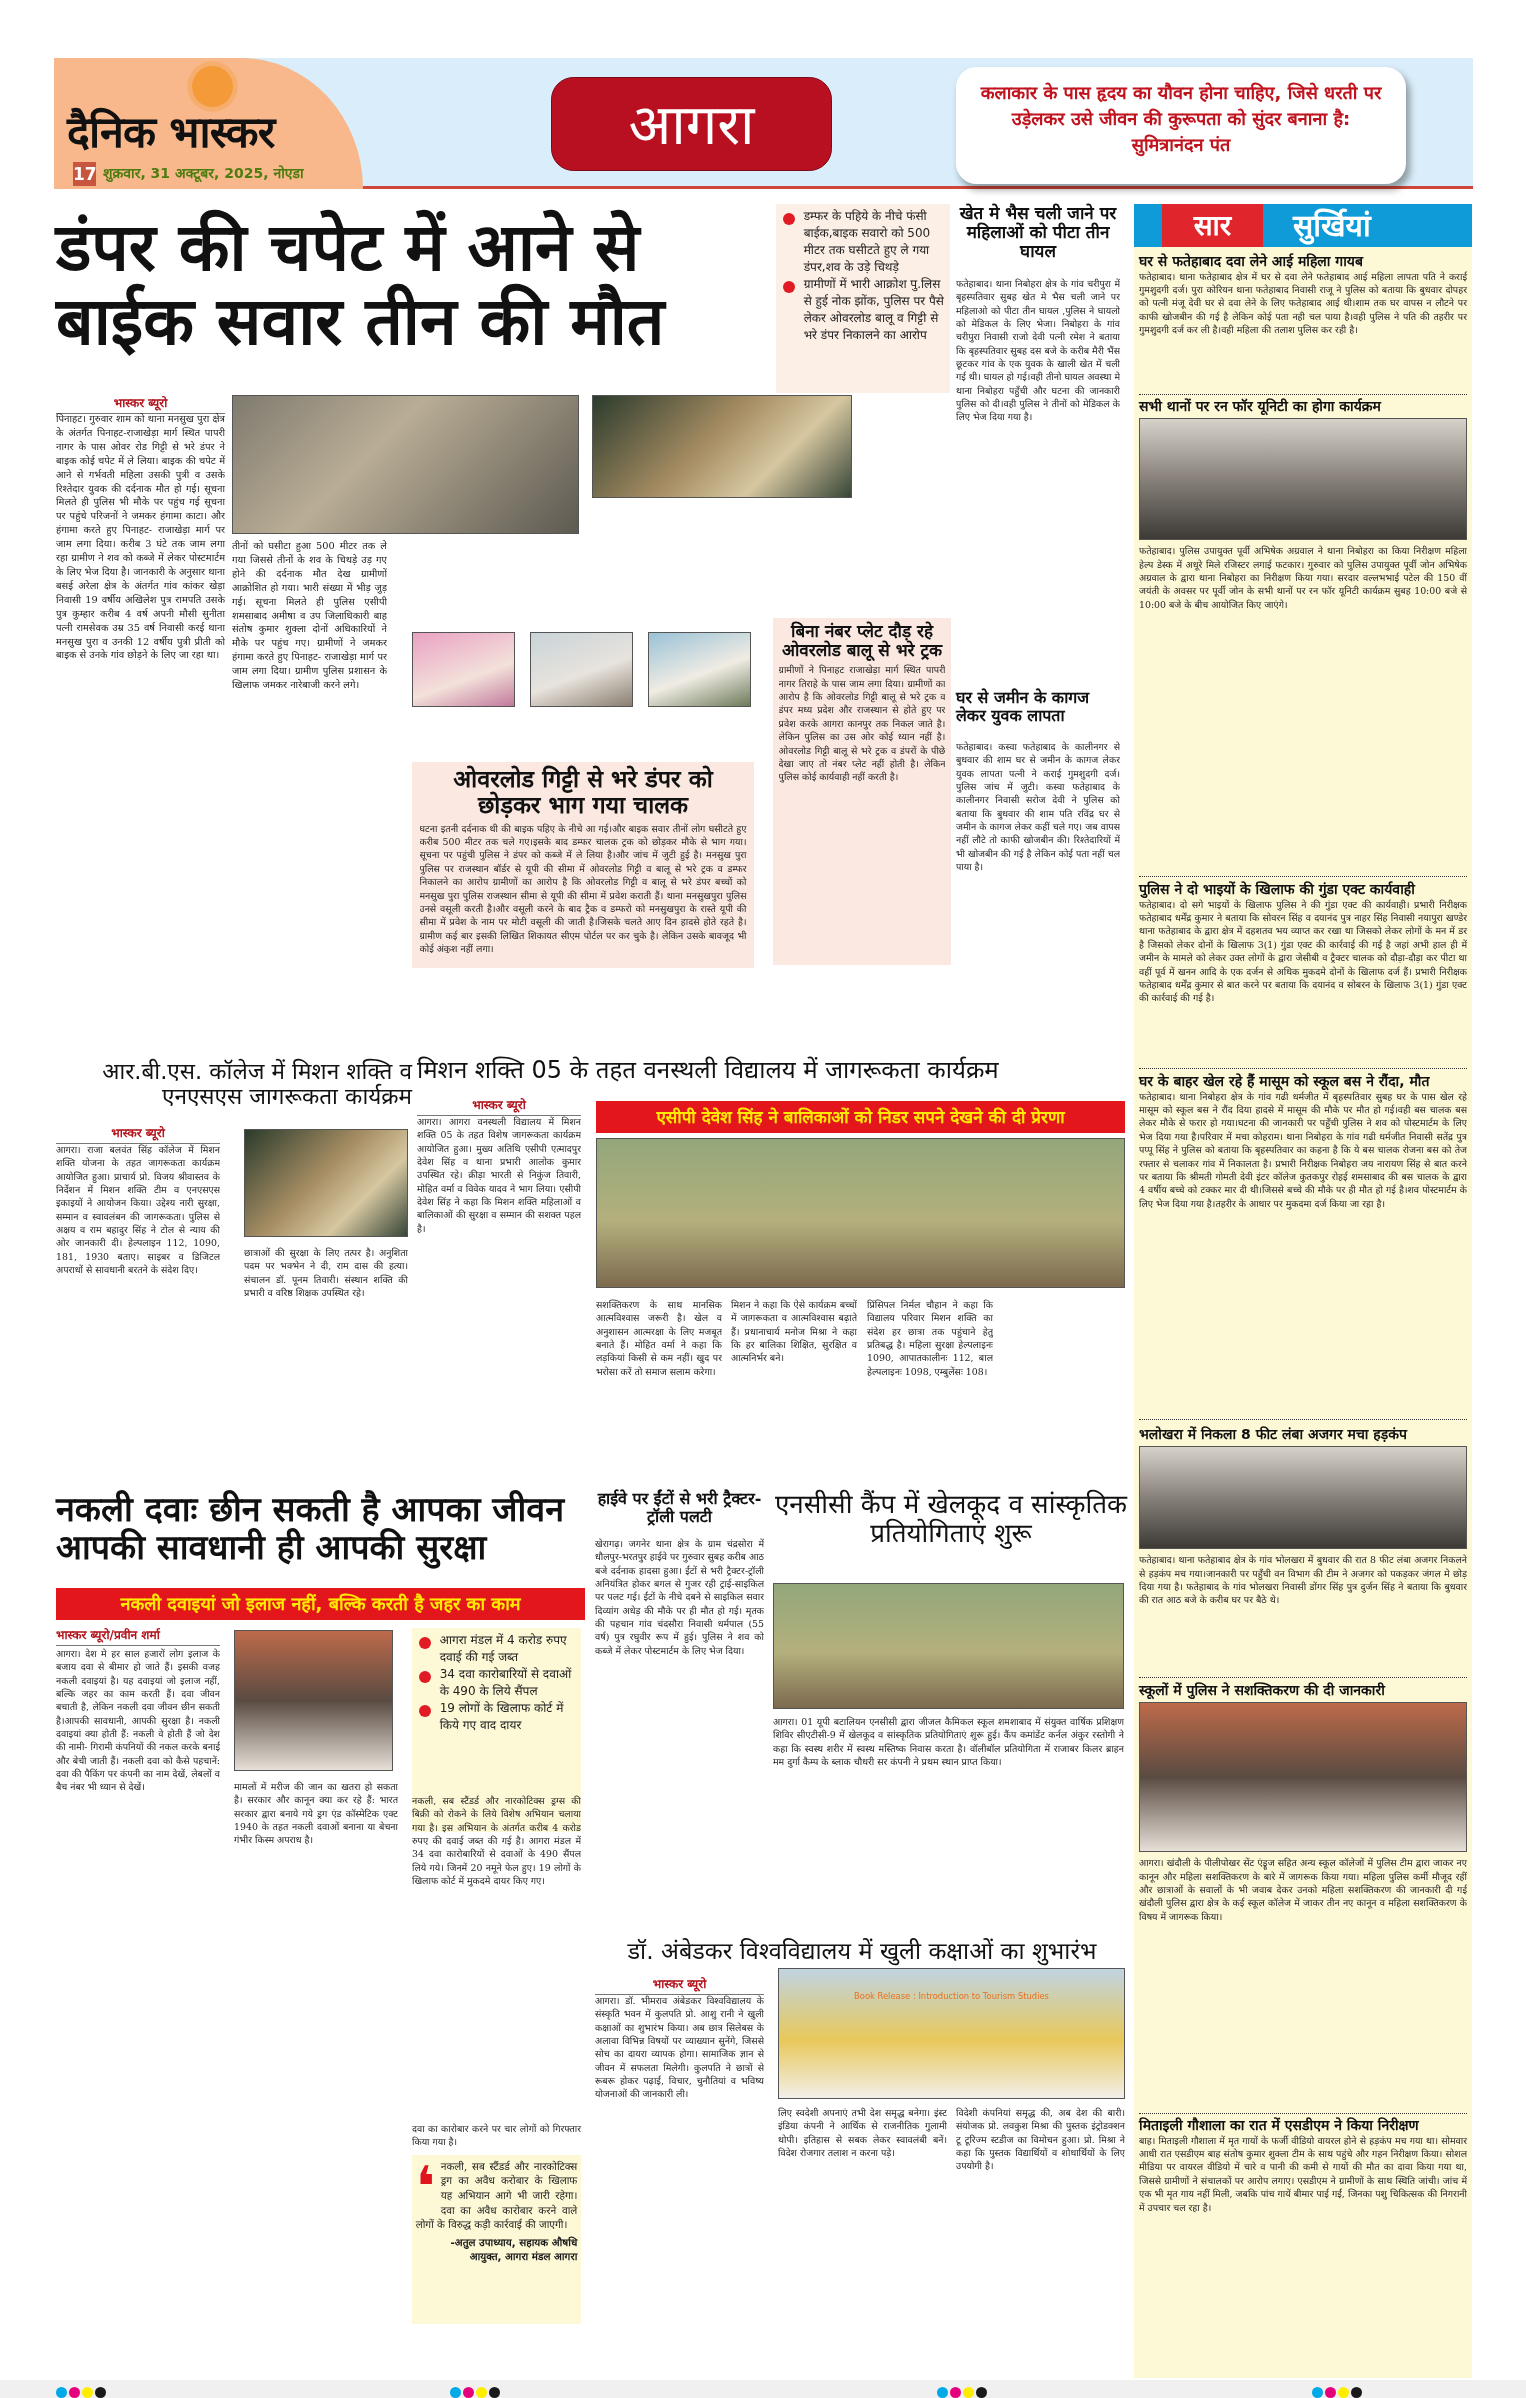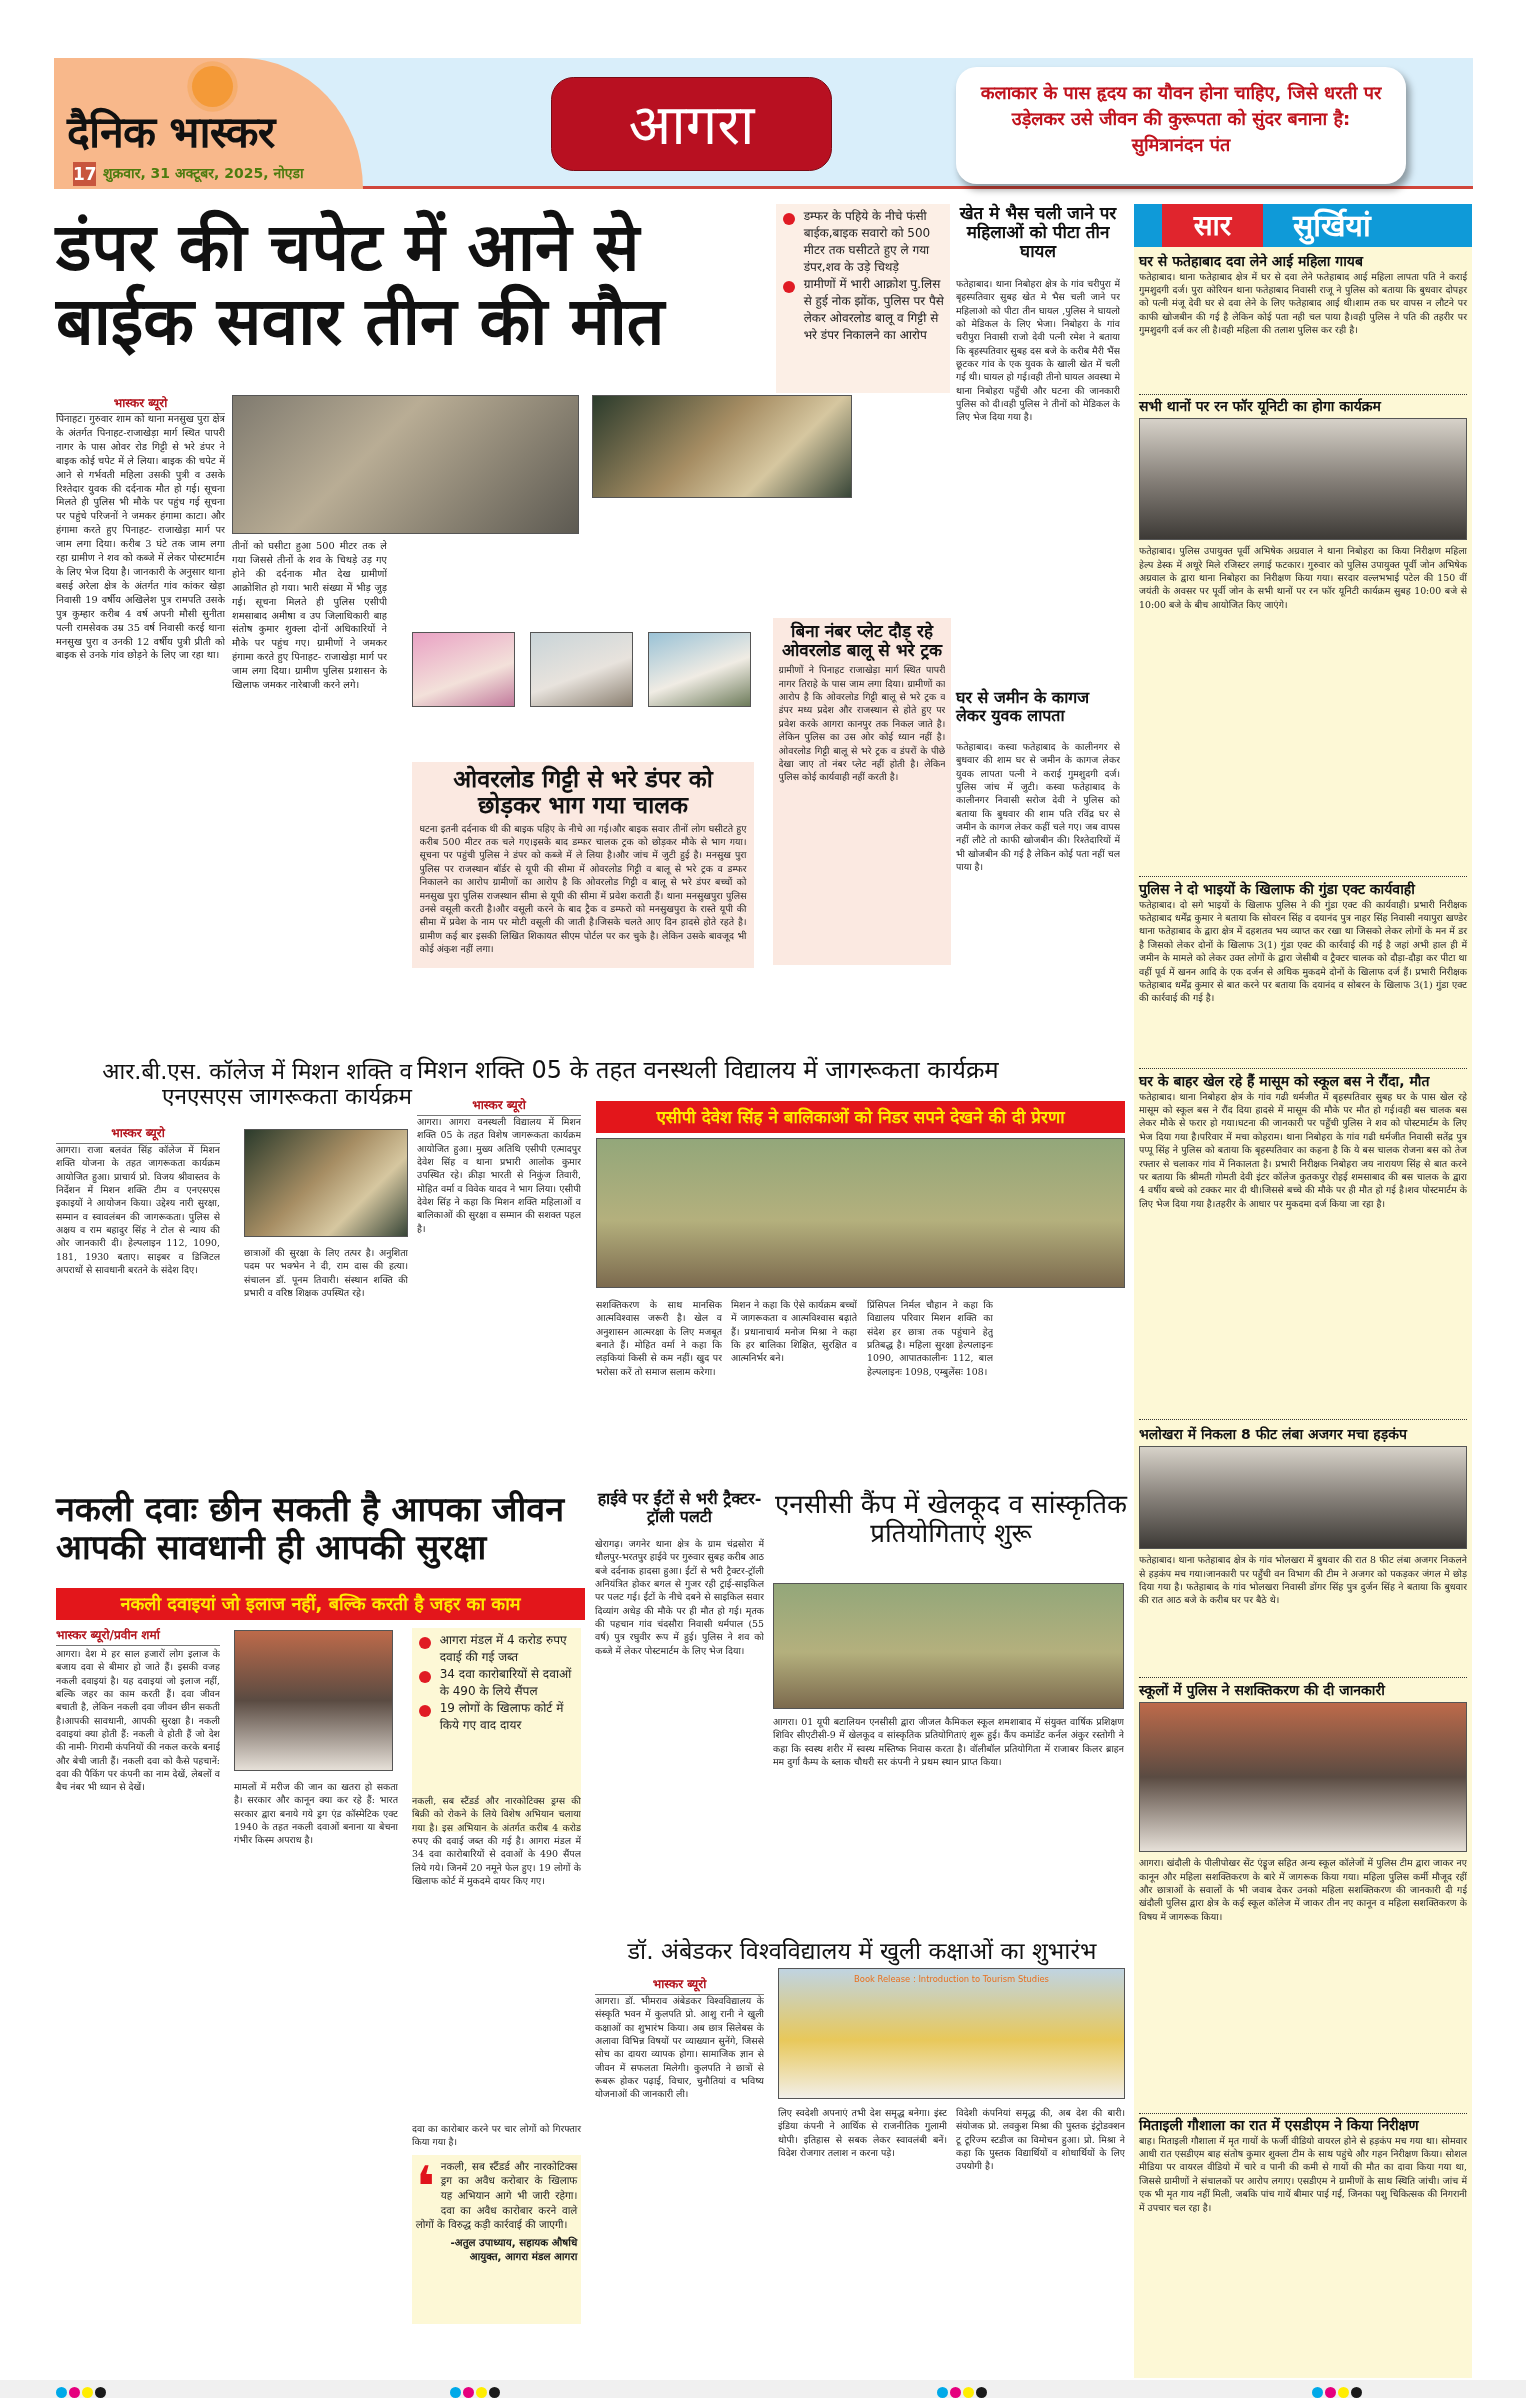--- a/index.html
+++ b/index.html
@@ -174,21 +174,21 @@
 <div class="abs h-xl" style="left:773px;top:1490px;width:356px;font-size:26px;text-align:center;font-weight:normal">एनसीसी कैंप में खेलकूद व सांस्कृतिक प्रतियोगिताएं शुरू</div>
 <div class="abs photo p7" style="left:773px;top:1583px;width:351px;height:126px"></div>
 <div class="abs body" style="left:773px;top:1715px;width:351px;height:215px;overflow:hidden;font-size:9.4px">आगरा। 01 यूपी बटालियन एनसीसी द्वारा जीजल कैमिकल स्कूल शमशाबाद में संयुक्त वार्षिक प्रशिक्षण शिविर सीएटीसी-9 में खेलकूद व सांस्कृतिक प्रतियोगिताएं शुरू हुई। कैंप कमांडेंट कर्नल अंकुर रस्तोगी ने कहा कि स्वस्थ शरीर में स्वस्थ मस्तिष्क निवास करता है। वॉलीबॉल प्रतियोगिता में राजाबर किलर ब्राहन मम दुर्गा कैम्प के ब्लाक चौधरी सर कंपनी ने प्रथम स्थान प्राप्त किया।</div>
 
 <div class="abs h-xl" style="left:595px;top:1938px;width:534px;font-size:23.4px;text-align:center;font-weight:normal">डॉ. अंबेडकर विश्वविद्यालय में खुली कक्षाओं का शुभारंभ</div>
 <div class="abs" style="left:595px;top:1975px;width:169px;text-align:center">
     <div class="byline">भास्कर ब्यूरो</div>
   </div>
 <div class="abs body" style="left:595px;top:1994px;width:169px;height:375px;overflow:hidden;font-size:9.4px">आगरा। डॉ. भीमराव अंबेडकर विश्वविद्यालय के संस्कृति भवन में कुलपति प्रो. आशु रानी ने खुली कक्षाओं का शुभारंभ किया। अब छात्र सिलेबस के अलावा विभिन्न विषयों पर व्याख्यान सुनेंगे, जिससे सोच का दायरा व्यापक होगा। सामाजिक ज्ञान से जीवन में सफलता मिलेगी। कुलपति ने छात्रों से रूबरू होकर पढ़ाई, विचार, चुनौतियां व भविष्य योजनाओं की जानकारी ली।</div>
 <div class="abs photo p8" style="left:778px;top:1968px;width:347px;height:131px">
-  <div style="color:#e8701f;font-size:8.4px;padding:5px;text-align:center">Book Release : Introduction to Tourism Studies</div>
+  <div style="color:#e8701f;font-size:8.4px;padding:22px;text-align:center">Book Release : Introduction to Tourism Studies</div>
 </div>
 <div class="abs body" style="left:778px;top:2106px;width:169px;height:262px;overflow:hidden;font-size:9.4px">लिए स्वदेशी अपनाएं तभी देश समृद्ध बनेगा। इंस्ट इंडिया कंपनी ने आर्थिक से राजनीतिक गुलामी थोपी। इतिहास से सबक लेकर स्वावलंबी बनें। विदेश रोजगार तलाश न करना पड़े।</div>
 <div class="abs body" style="left:956px;top:2106px;width:169px;height:262px;overflow:hidden;font-size:9.4px">विदेशी कंपनियां समृद्ध की, अब देश की बारी। संयोजक प्रो. लवकुश मिश्रा की पुस्तक इंट्रोडक्शन टू टूरिज्म स्टडीज का विमोचन हुआ। प्रो. मिश्रा ने कहा कि पुस्तक विद्यार्थियों व शोधार्थियों के लिए उपयोगी है।</div>
 
 <div class="abs footer-bar"></div>
 <div class="abs cmyk" style="left:56px;top:2384px">
   <span style="background:#00a9e8"></span><span style="background:#e5007e"></span><span style="background:#ffed00"></span><span style="background:#1a1a1a"></span>
 </div>
 <div class="abs cmyk" style="left:450px;top:2384px">
   <span style="background:#00a9e8"></span><span style="background:#e5007e"></span><span style="background:#ffed00"></span><span style="background:#1a1a1a"></span>

